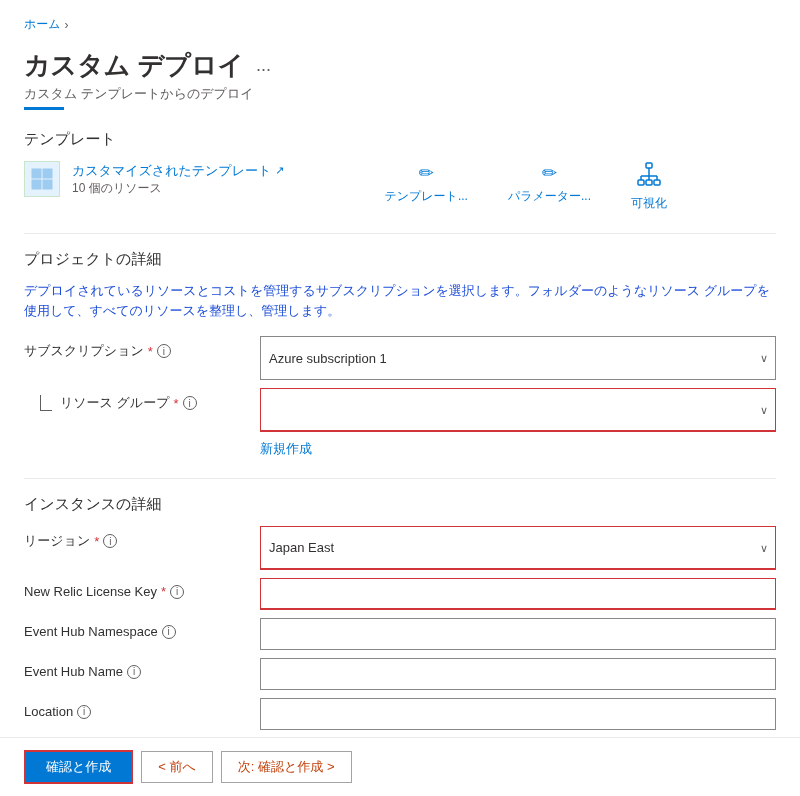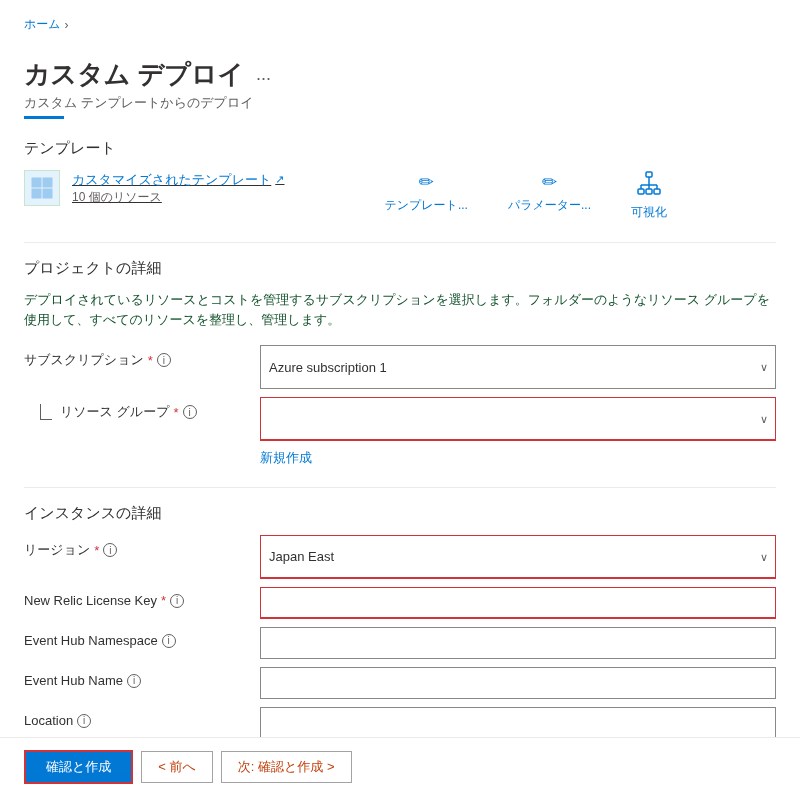--- a/index.html
+++ b/index.html
@@ -12,21 +12,21 @@
       min-height: 796px;
     }
     .page-container {
       padding: 16px 24px 0 24px;
     }
     .breadcrumb {
       display: flex;
       align-items: center;
       font-size: 12px;
       color: #0078d4;
-      margin-bottom: 24px;
+      margin-bottom: 15px;
       gap: 4px;
     }
     .breadcrumb span {
       color: #605e5c;
     }
     .page-title {
       font-size: 26px;
       font-weight: 600;
       color: #323130;
       display: flex;
@@ -52,21 +52,20 @@
       margin-bottom: 12px;
     }
     .template-section {
       margin-bottom: 20px;
     }
     .template-info {
       display: flex;
       align-items: center;
       gap: 12px;
       margin-bottom: 16px;
-      text-decoration: underline;
     }
     .template-icon {
       width: 36px;
       height: 36px;
       background: #e3f2fd;
       border: 1px solid #c8e6c9;
       display: flex;
       align-items: center;
       justify-content: center;
       flex-shrink: 0;
@@ -99,21 +98,21 @@
       gap: 4px;
       color: #0078d4;
       font-size: 12px;
       cursor: pointer;
     }
     .project-section {
       margin-bottom: 20px;
     }
     .project-desc {
       font-size: 13px;
-      color: #14532d;
+      color: #1d4ed8;
       margin-bottom: 16px;
       line-height: 1.5;
     }
     .form-row {
       display: flex;
       align-items: flex-start;
       margin-bottom: 8px;
       gap: 16px;
     }
     .form-label-col {

